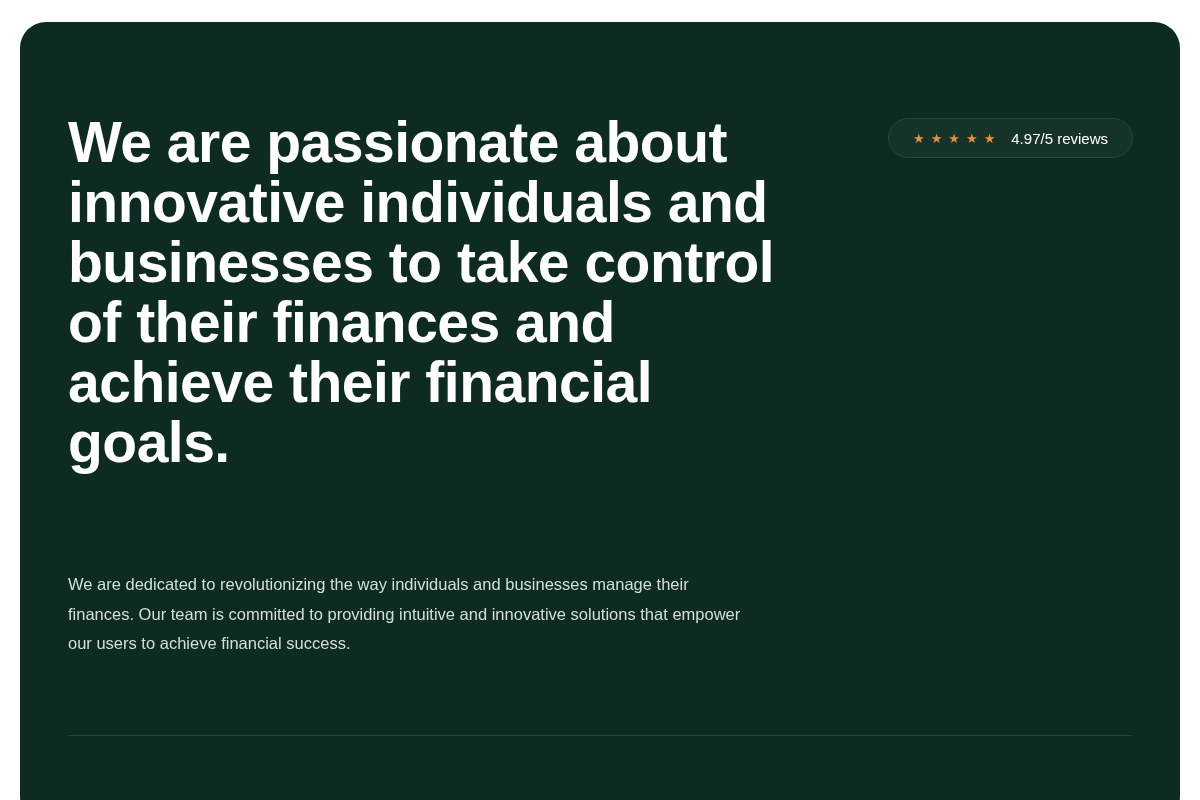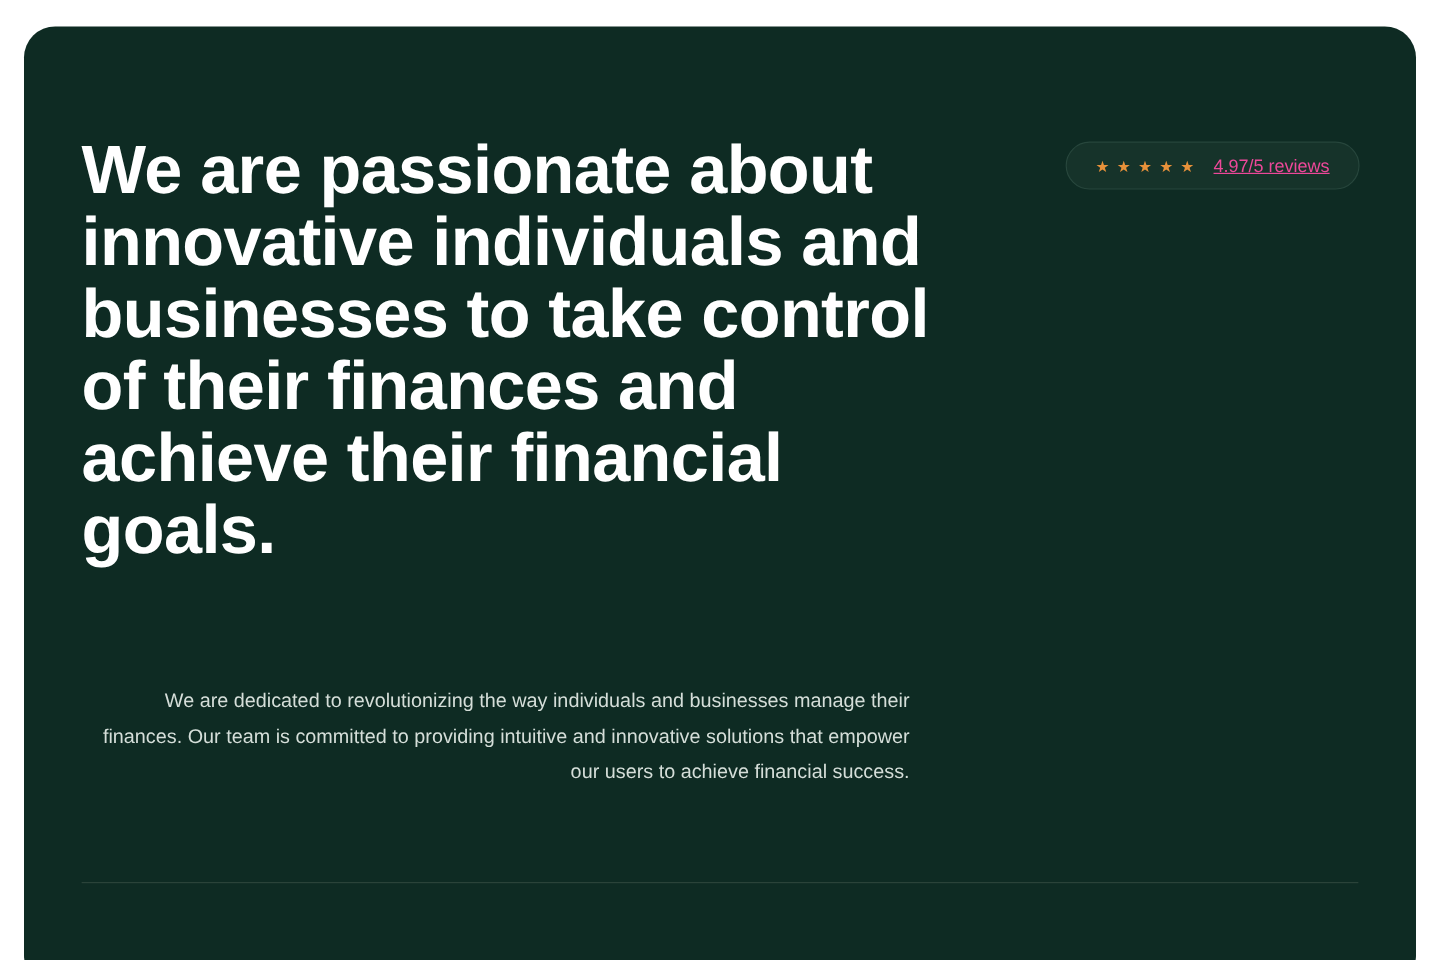--- a/index.html
+++ b/index.html
@@ -54,25 +54,24 @@
     gap: 6px;
     line-height: 1;
   }
   .star {
     color: #e8913a;
     font-size: 13px;
     line-height: 1;
     display: inline-block;
   }
   .rating-text {
-    color: #ec4899;
+    color: #ffffff;
     font-size: 15px;
     line-height: 1;
     white-space: nowrap;
-    text-decoration: underline;
   }
 
   
   .hero-heading {
     position: absolute;
     left: 48px;              
     top: 90px;               
     width: 720px;
     margin: 0;
     color: #ffffff;
@@ -87,21 +86,20 @@
   .hero-body {
     position: absolute;
     left: 48px;
     top: 548px;              
     width: 690px;
     margin: 0;
     color: #d5ded9;
     font-size: 16.5px;
     line-height: 29.6px;
     font-weight: 400;
-    text-align: right;
   }
 
   
   .hero-divider {
     position: absolute;
     left: 48px;
     top: 713px;              
     width: 1064px;
     height: 1px;
     background: #2a4339;

